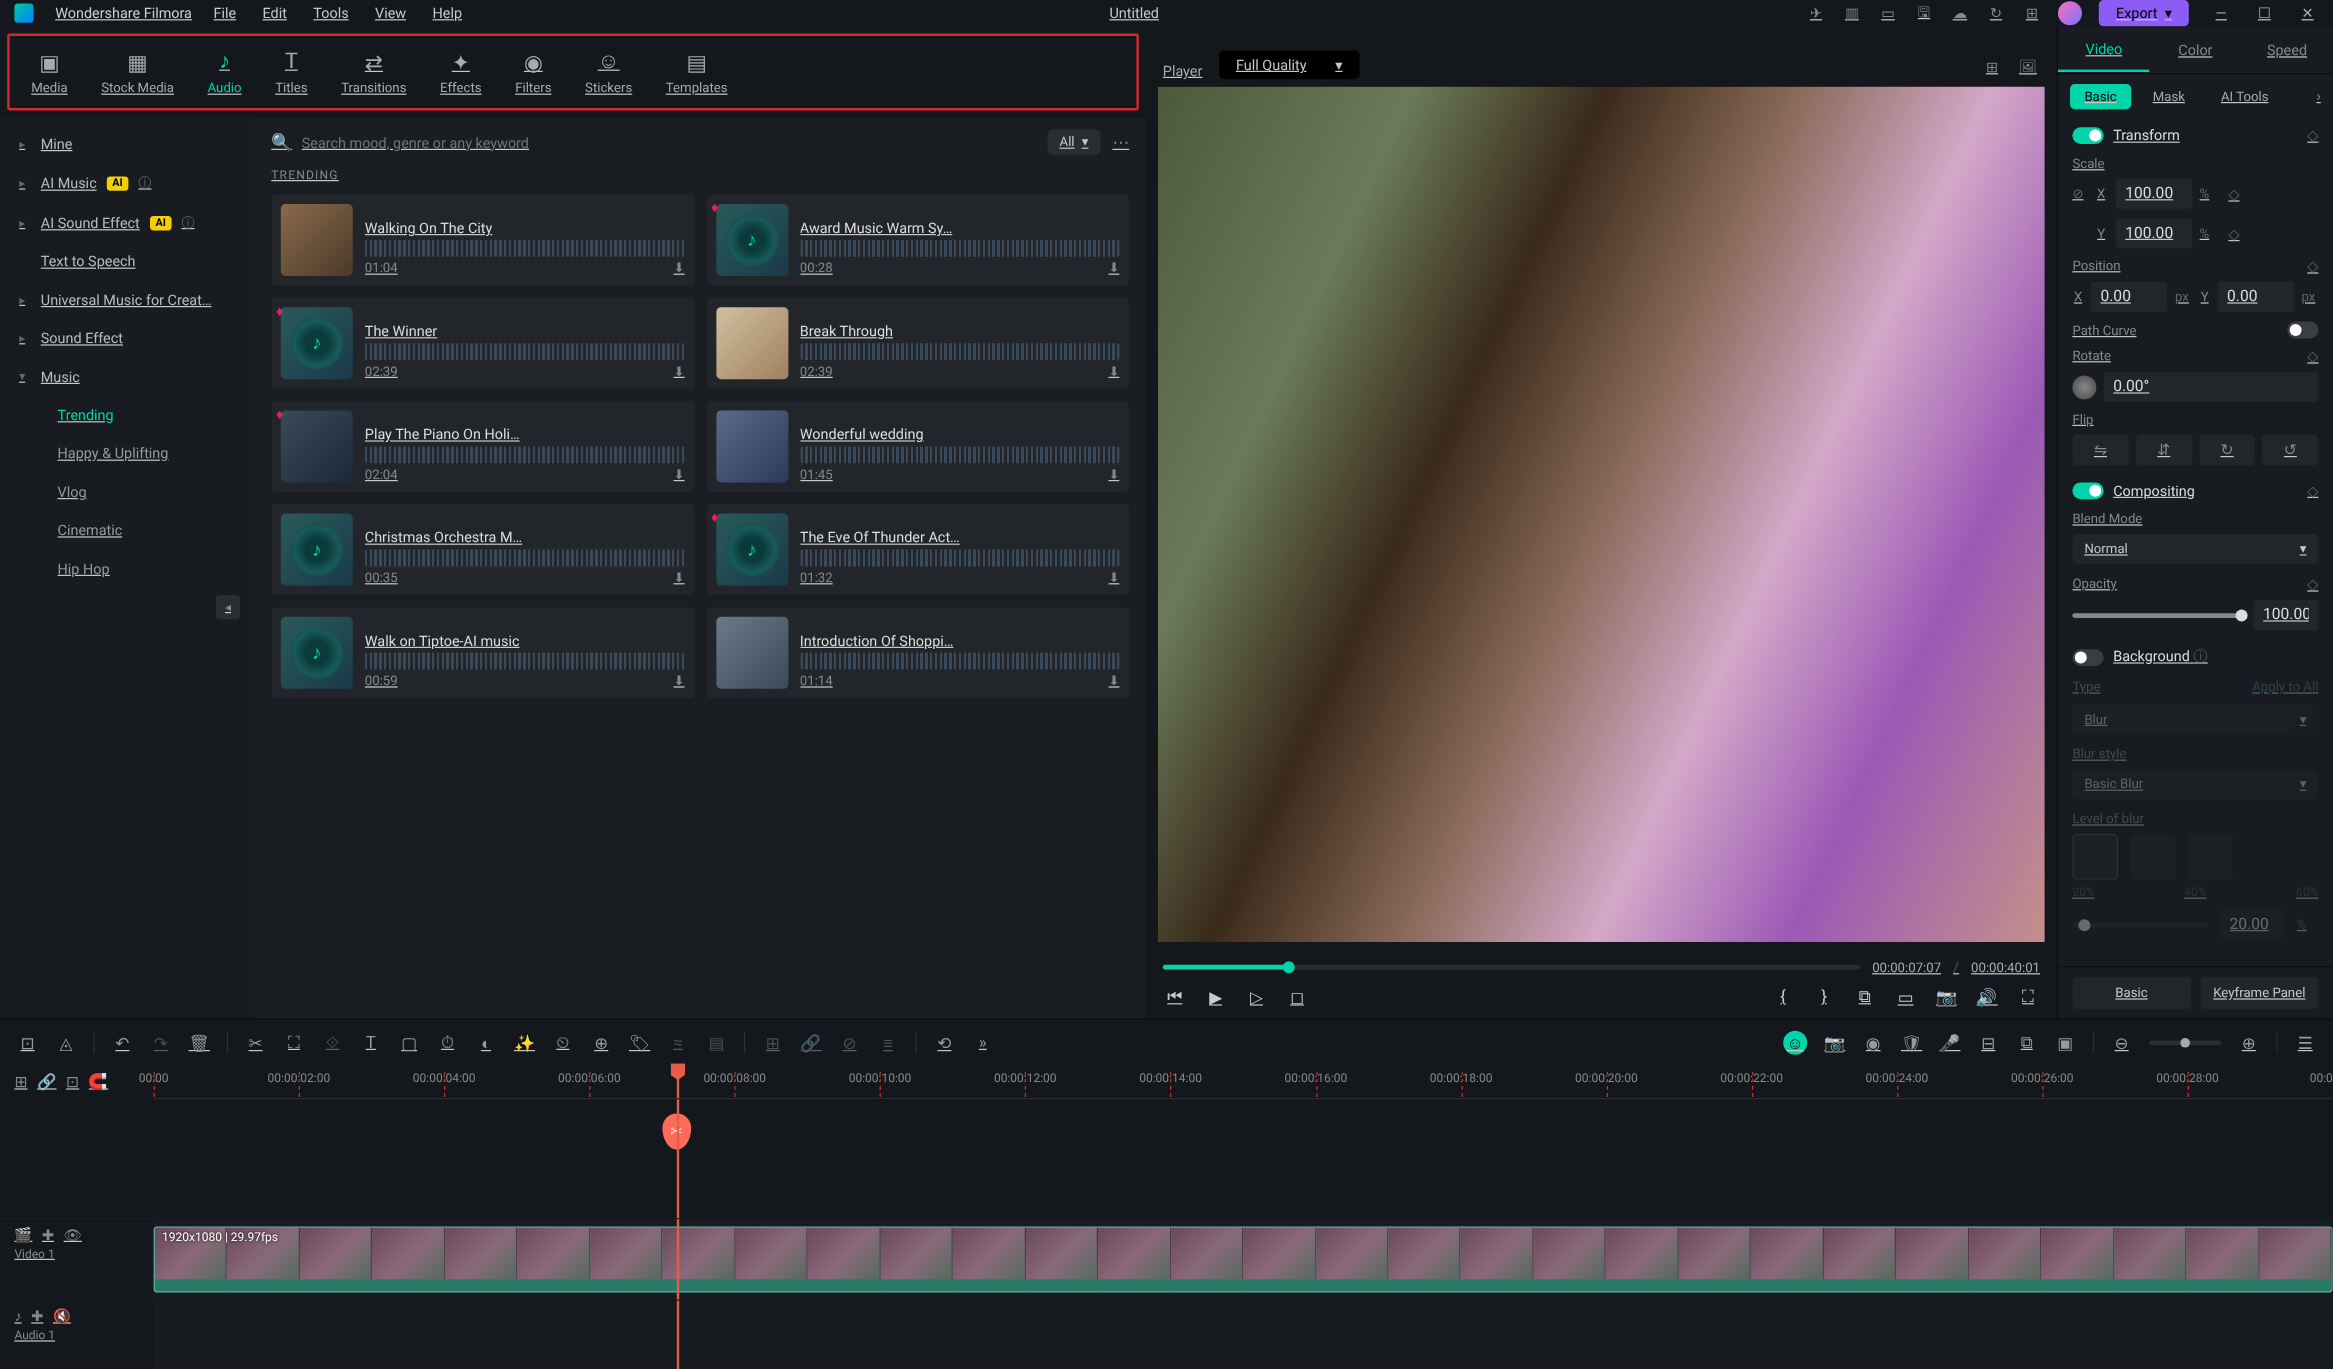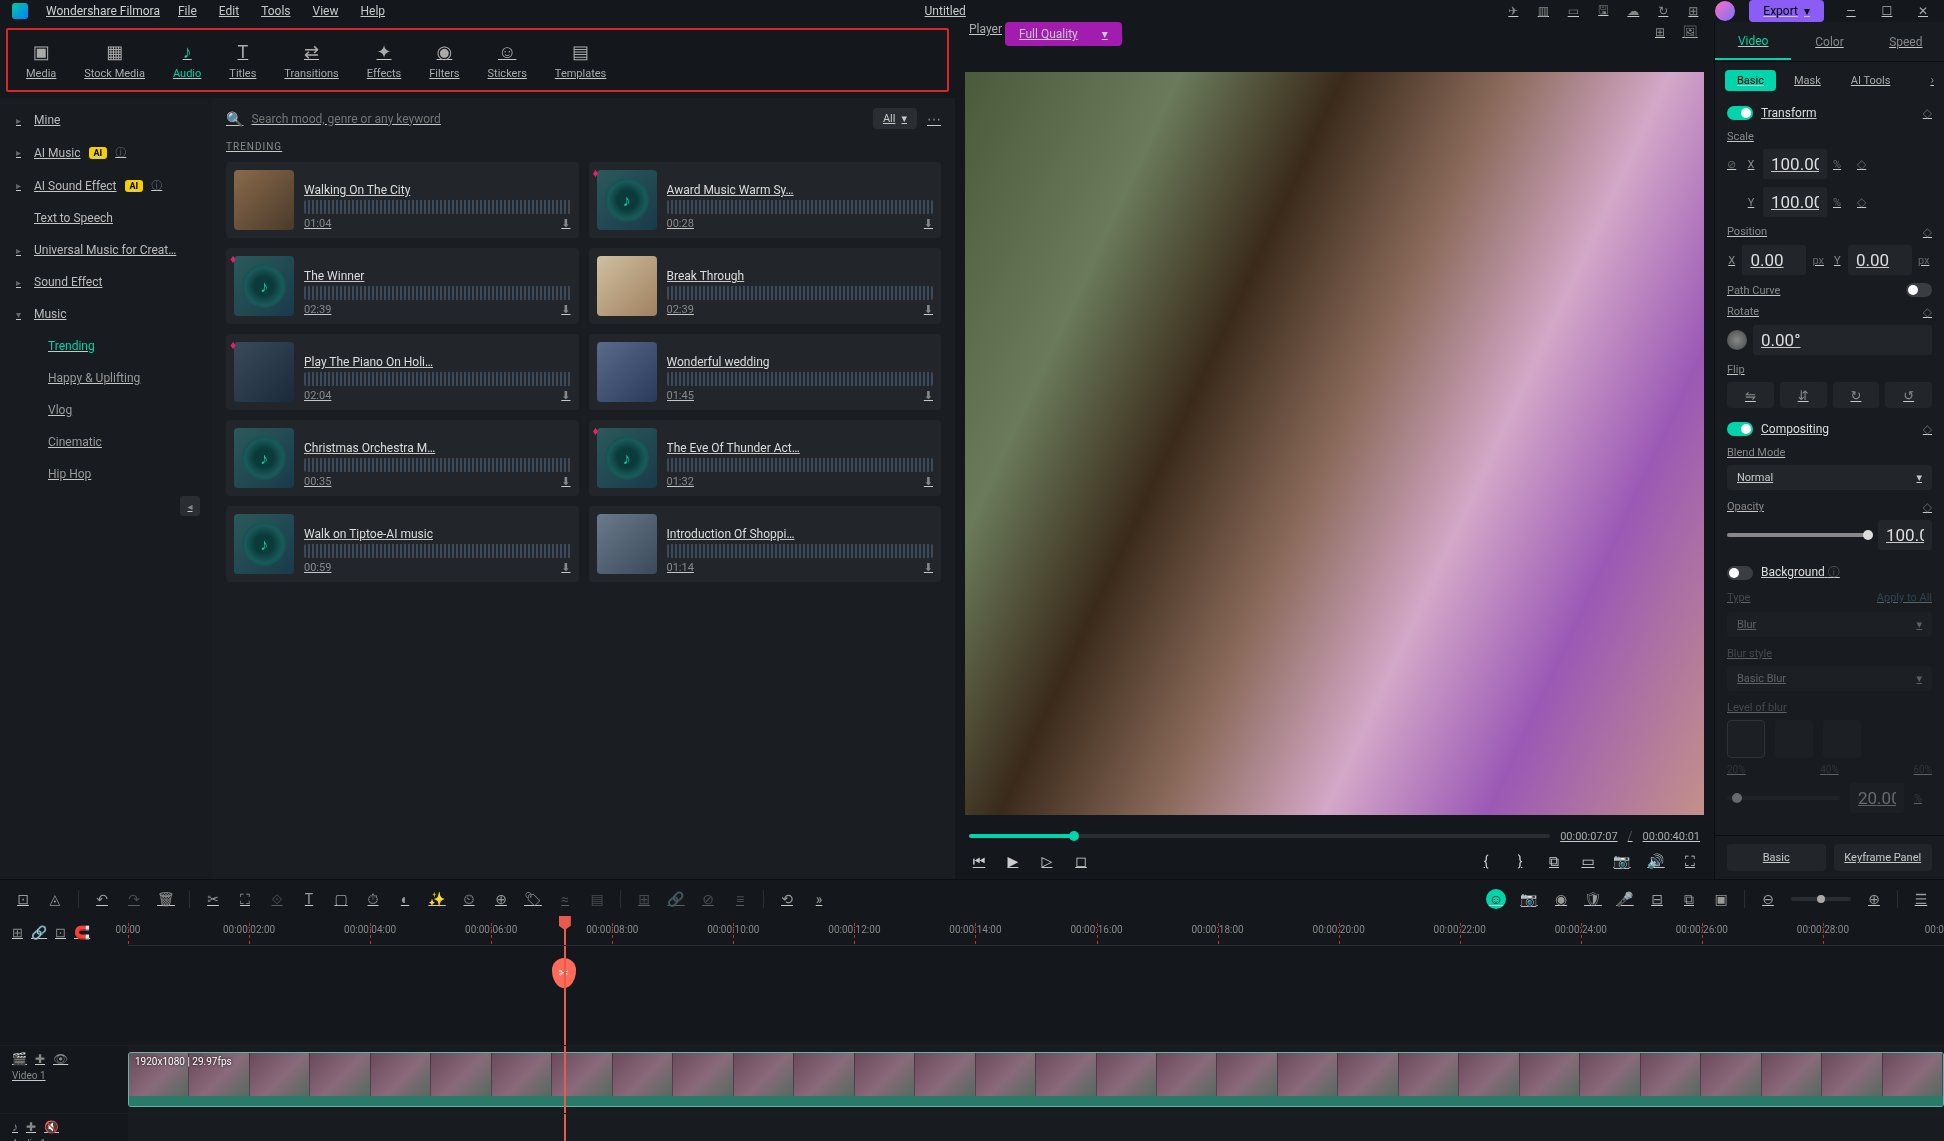--- a/index.html
+++ b/index.html
@@ -60,23 +60,23 @@
 .track-thumb.photo5 { background:linear-gradient(135deg,#5a6a8a,#2a3a5a); }
 .music-disc { position:absolute; inset:8px; border-radius:50%; background:radial-gradient(circle,#0a3a3a 30%,#1a5a5a 60%,#0a3a3a); display:flex; align-items:center; justify-content:center; color:#00d4aa; font-size:16px; }
 .gem { position:absolute; top:-4px; left:-4px; color:#e91e63; font-size:12px; }
 .track-info { flex:1; display:flex; flex-direction:column; justify-content:flex-end; overflow:hidden; }
 .track-title { font-size:12px; color:#ddd; white-space:nowrap; overflow:hidden; text-overflow:ellipsis; }
 .wave { height:14px; background:repeating-linear-gradient(90deg,#3a4a5a 0 2px,transparent 2px 4px); border-radius:2px; margin:3px 0; }
 .track-bottom { display:flex; justify-content:space-between; align-items:center; font-size:11px; color:#888; }
 .dl-icon { color:#888; cursor:pointer; }
 
 
-.preview-top { height:44px; display:flex; align-items:flex-start; padding:0 14px; gap:3px; background:#14181c; }
+.preview-top { height:44px; display:flex; align-items:flex-end; padding:0 14px; gap:14px; background:#14181c; }
 .player-label { color:#aaa; font-size:12px; }
-.quality-dd { background:#a21caf; padding:5px 14px; border-radius:4px; font-size:12px; display:flex; align-items:center; gap:24px; cursor:pointer; }
+.quality-dd { background:#000000; padding:5px 14px; border-radius:4px; font-size:12px; display:flex; align-items:center; gap:24px; cursor:pointer; }
 .preview-top-right { margin-left:auto; display:flex; gap:10px; }
 .view-toggle { width:20px; height:20px; display:flex; align-items:center; justify-content:center; color:#888; cursor:pointer; }
 .preview-video { flex:1; background:#000; margin:6px 10px; position:relative; overflow:hidden; }
 .video-frame { position:absolute; inset:0; background:linear-gradient(115deg,#4a5a3a 0%,#6a7a5a 20%,#3a2a1a 35%,#8a6a5a 50%,#d4a8c8 65%,#9b59b6 80%,#c4908a 100%); }
 .preview-controls { padding:8px 14px; display:flex; flex-direction:column; gap:8px; }
 .progress-row { display:flex; align-items:center; gap:10px; }
 .progress-track { flex:1; height:4px; background:#2a2e32; border-radius:2px; position:relative; }
 .progress-fill { position:absolute; left:0; top:0; height:100%; width:18%; background:#00d4aa; border-radius:2px; }
 .progress-thumb { position:absolute; left:18%; top:50%; transform:translate(-50%,-50%); width:10px; height:10px; background:#00d4aa; border-radius:50%; }
 .time-text { font-size:11px; color:#aaa; }
@@ -99,21 +99,21 @@
 .insp-header { display:flex; align-items:center; gap:8px; margin-bottom:10px; }
 .toggle { width:26px; height:14px; background:#00d4aa; border-radius:7px; position:relative; cursor:pointer; }
 .toggle.off { background:#3a3e42; }
 .toggle::after { content:''; position:absolute; width:10px; height:10px; background:#fff; border-radius:50%; top:2px; right:2px; }
 .toggle.off::after { left:2px; right:auto; }
 .insp-title { font-size:12px; color:#ddd; flex:1; }
 .kf-icon { color:#666; cursor:pointer; font-size:12px; }
 .prop-label { font-size:11px; color:#888; margin-bottom:6px; }
 .prop-row { display:flex; align-items:center; gap:6px; margin-bottom:8px; }
 .axis-label { width:12px; font-size:11px; color:#888; text-align:center; }
-.num-input { background:#22262a; border:none; color:#ddd; font-size:17px; padding:5px 8px; border-radius:3px; width:64px; }
+.num-input { background:#22262a; border:none; color:#ddd; font-size:13px; padding:5px 8px; border-radius:3px; width:64px; }
 .unit { font-size:11px; color:#666; width:18px; }
 .link-icon { color:#666; font-size:11px; cursor:pointer; width:12px; }
 .rotate-knob { width:20px; height:20px; border-radius:50%; background:radial-gradient(circle,#888,#444); cursor:pointer; }
 .flip-btns { display:flex; gap:6px; }
 .flip-btn { flex:1; background:#22262a; height:26px; border-radius:4px; display:flex; align-items:center; justify-content:center; color:#888; cursor:pointer; font-size:13px; }
 .blend-dd { background:#22262a; padding:6px 10px; border-radius:4px; font-size:11px; display:flex; justify-content:space-between; cursor:pointer; }
 .slider-row { display:flex; align-items:center; gap:10px; }
 .slider { flex:1; height:4px; background:#2a2e32; border-radius:2px; position:relative; }
 .slider-fill { position:absolute; left:0; top:0; height:100%; width:100%; background:#888; border-radius:2px; }
 .slider-thumb { position:absolute; right:0; top:50%; transform:translate(50%,-50%); width:10px; height:10px; background:#ddd; border-radius:50%; }

